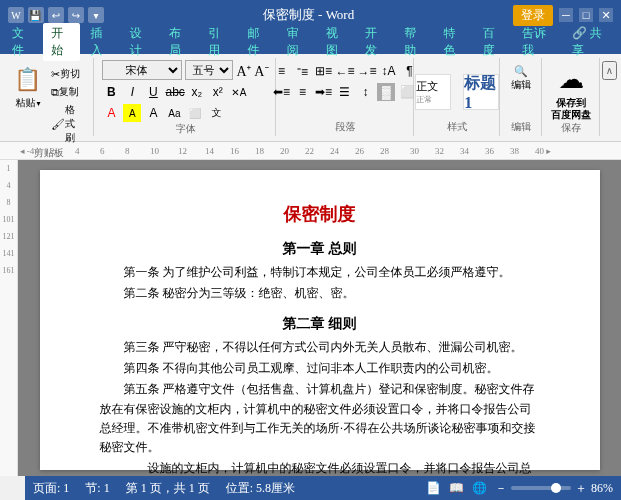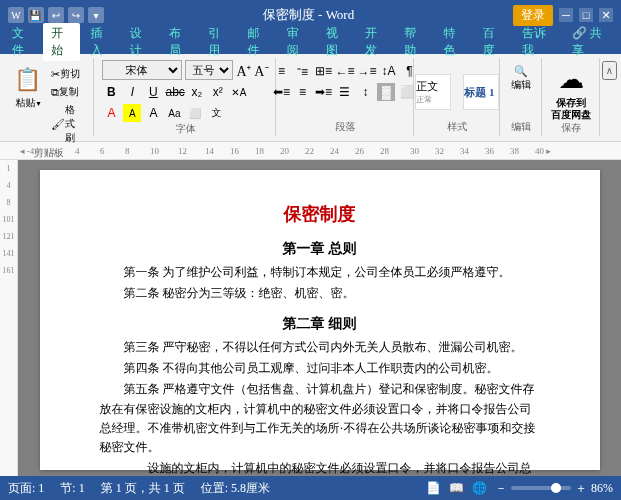--- a/index.html
+++ b/index.html
@@ -187,20 +187,21 @@
     
     .status-bar {
       height: 24px;
       background: #2b579a;
       display: flex;
       align-items: center;
       justify-content: space-between;
       padding: 0 8px;
       font-size: 12px;
       color: white;
+      margin-left: 25px;
     }
     .status-left { display: flex; align-items: center; gap: 16px; }
     .status-right { display: flex; align-items: center; gap: 8px; }
     .zoom-bar { display: flex; align-items: center; gap: 4px; }
     .zoom-slider { width: 60px; height: 4px; background: rgba(255,255,255,0.3); border-radius: 2px; position: relative; }
     .zoom-slider-thumb { position: absolute; right: 10px; top: -3px; width: 10px; height: 10px; background: white; border-radius: 50%; }
 
     .format-row { display: flex; align-items: center; gap: 3px; font-size: 12px; }
     .fmt-btn { min-width: 18px; height: 18px; border: none; background: transparent; cursor: pointer; font-size: 12px; display: flex; align-items: center; justify-content: center; }
     .bold { font-weight: bold; }
@@ -337,21 +338,21 @@
     <div class="ribbon-group-label">段落</div>
   </div>
 
   <div class="ribbon-group" style="min-width:80px;">
     <div style="display:flex; flex-direction:column; flex:1; justify-content:center; align-items:center; gap:4px; padding-top:4px;">
       <div style="display:flex; gap:3px;">
         <div class="style-icon" style="font-size:11px;">
           <span>正文</span>
           <span style="font-size:8px; color:#888;">正常</span>
         </div>
-        <div class="style-icon" style="font-size:11px; font-weight:bold; color:#2b579a;margin-left:9px;">
+        <div class="style-icon" style="font-size:16px; font-weight:bold; color:#2b579a;margin-left:9px;">
           <span>标题 1</span>
         </div>
       </div>
     </div>
     <div class="ribbon-group-label">样式</div>
   </div>
 
   <div class="ribbon-group" style="min-width:40px;">
     <div style="display:flex; flex-direction:column; gap:4px; flex:1; padding-top:4px; align-items:center;">
       <button class="ribbon-btn-small" style="flex-direction:column; font-size:11px;">

